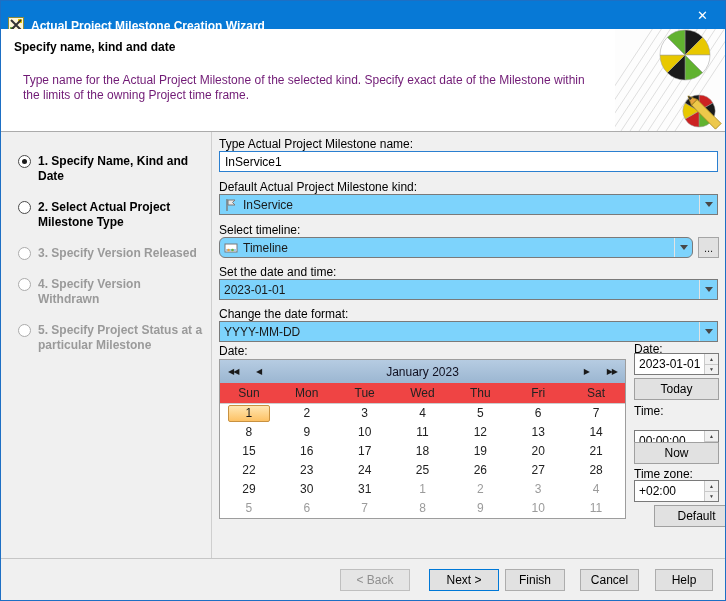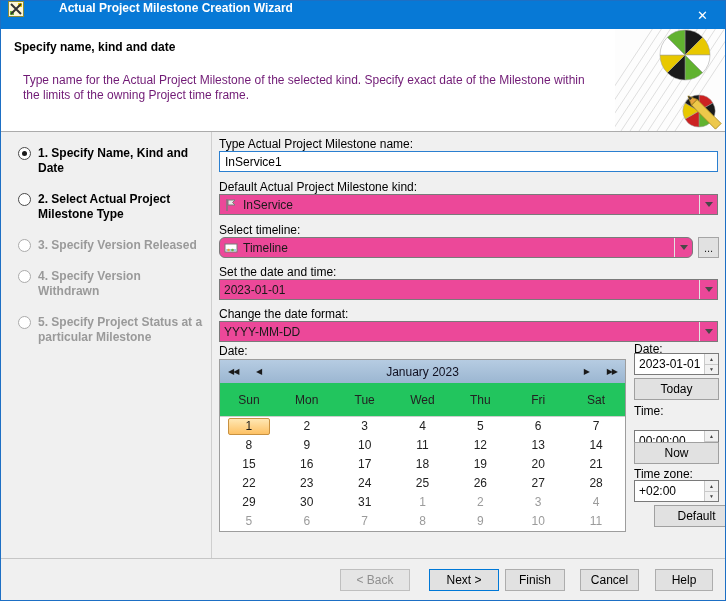--- a/index.html
+++ b/index.html
@@ -8,41 +8,41 @@
     background:#ffffff;
     width:726px; height:601px; overflow:hidden;
   }
   .dialog {
     position:relative; width:726px; height:601px;
     background:#f0f0f0; border:1px solid #1d6fc4; overflow:hidden;
   }
   
   .titlebar {
     position:absolute; top:0; left:0; right:0; height:32px;
-    background:#0779d6; display:flex; align-items:flex-start; padding-left:7px;gap:28px;
+    background:#0779d6; display:flex; align-items:flex-end; padding-left:7px;
   }
   .app-icon { width:16px; height:16px; margin-right:7px; flex:0 0 16px; }
   .win-title { color:#fff; font-size:12px; font-weight:bold; }
   .close-btn {
     position:absolute; right:0; top:0; width:45px; height:28px;
     display:flex; align-items:center; justify-content:center;
     color:#fff; font-size:13px; cursor:default;
   }
   
   .header {
     position:absolute; top:28px; left:0; right:0; height:103px;
     background:#fff; border-bottom:1px solid #ababab;
   }
   .header-title { position:absolute; left:13px; top:11px; font-size:12px; font-weight:bold; color:#000; }
   .header-desc { position:absolute; left:22px; top:44px; width:580px; font-size:12px; line-height:15px; color:#701a75; }
   .header-art { position:absolute; right:0; top:0; width:110px; height:102px; }
   
   .steps {
     position:absolute; left:0; top:131px; width:211px; height:428px;
-    border-right:1px solid #cfcfcf; padding:14px 8px 0 17px;
+    border-right:1px solid #cfcfcf; padding:22px 8px 0 17px;
   }
   .step { display:flex; margin-bottom:16px; font-size:12px; font-weight:bold; color:#000; }
   .step .radio {
     flex:0 0 13px; width:13px; height:13px; margin:1px 7px 0 0;
     border:1px solid #4a4a4a; border-radius:50%; background:#fff; position:relative;
   }
   .step.selected .radio::after {
     content:''; position:absolute; left:3px; top:3px; width:5px; height:5px;
     border-radius:50%; background:#1a1a1a;
   }
@@ -58,21 +58,21 @@
   .lbl-datetime { top:133px; }
   .lbl-format   { top:175px; }
   .lbl-calendar { top:212px; }
   .text-input {
     position:absolute; left:0; top:19px; width:499px; height:21px;
     border:1px solid #2a7fd0; background:#fff; font-family:inherit;
     font-size:12px; padding:0 5px; color:#000; outline:none;
   }
   .combo {
     position:absolute; left:0; width:499px; height:21px;
-    background:#ec4899; border:1px solid #7a7a7a;
+    background:#7dd3fc; border:1px solid #7a7a7a;
     display:flex; align-items:center; padding-left:4px;
   }
   .combo-kind     { top:62px; }
   .combo-timeline { top:105px; width:474px;border-radius:6px; }
   .combo-datetime { top:147px; }
   .combo-format   { top:189px; }
   .combo .cicon { width:14px; height:14px; margin-right:5px; flex:0 0 14px; }
   .combo .ctext { flex:1; color:#1a1a1a; }
   .combo .arrow-zone {
     width:18px; height:100%; display:flex; align-items:center; justify-content:center;
@@ -101,23 +101,23 @@
   }
   .cal-nav {
     position:absolute; top:0; height:23px; display:flex; align-items:center;
     font-size:8px; color:#1a1a1a; letter-spacing:-1px; cursor:default;
   }
   .nav-prev-year  { left:8px; }
   .nav-prev-month { left:36px; }
   .nav-next-month { right:36px; }
   .nav-next-year  { right:8px; }
   .cal-weekdays {
-    display:grid; grid-template-columns:repeat(7,1fr); height:34px;
+    display:grid; grid-template-columns:repeat(7,1fr); height:21px;
     align-items:center; text-align:center; font-size:12px; color:#222;
-    border-bottom:1px solid #cdcdcd; background:#22c55e;
+    border-bottom:1px solid #cdcdcd; background:#ef4444;
   }
   .cal-grid {
     display:grid; grid-template-columns:repeat(7,1fr); grid-auto-rows:19px;
     text-align:center; font-size:12px; color:#222; background:#fff;
   }
   .day .num { display:block; line-height:19px; }
   .day.other { color:#9b9b9b; }
   .day.selected .num {
     margin:1px 8px; line-height:15px; border:1px solid #c89140;
     background:linear-gradient(#ffe7b3,#fdc164); border-radius:2px; color:#1a1a1a;

